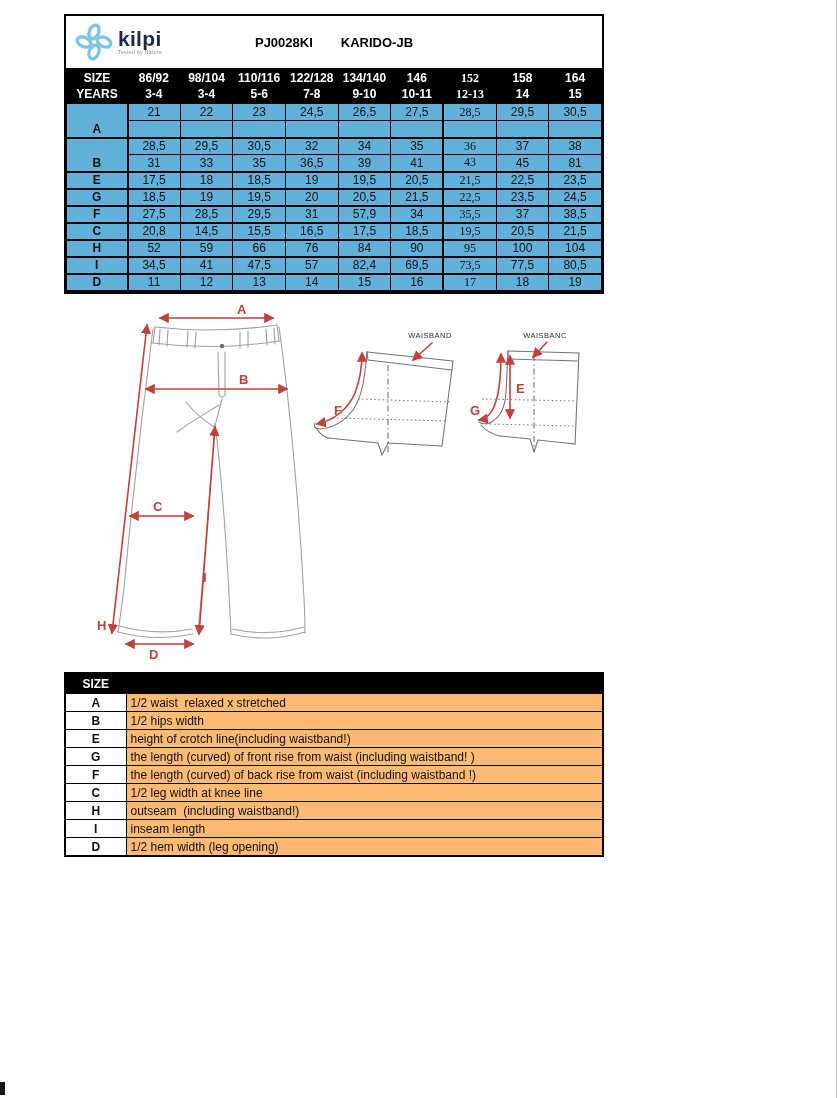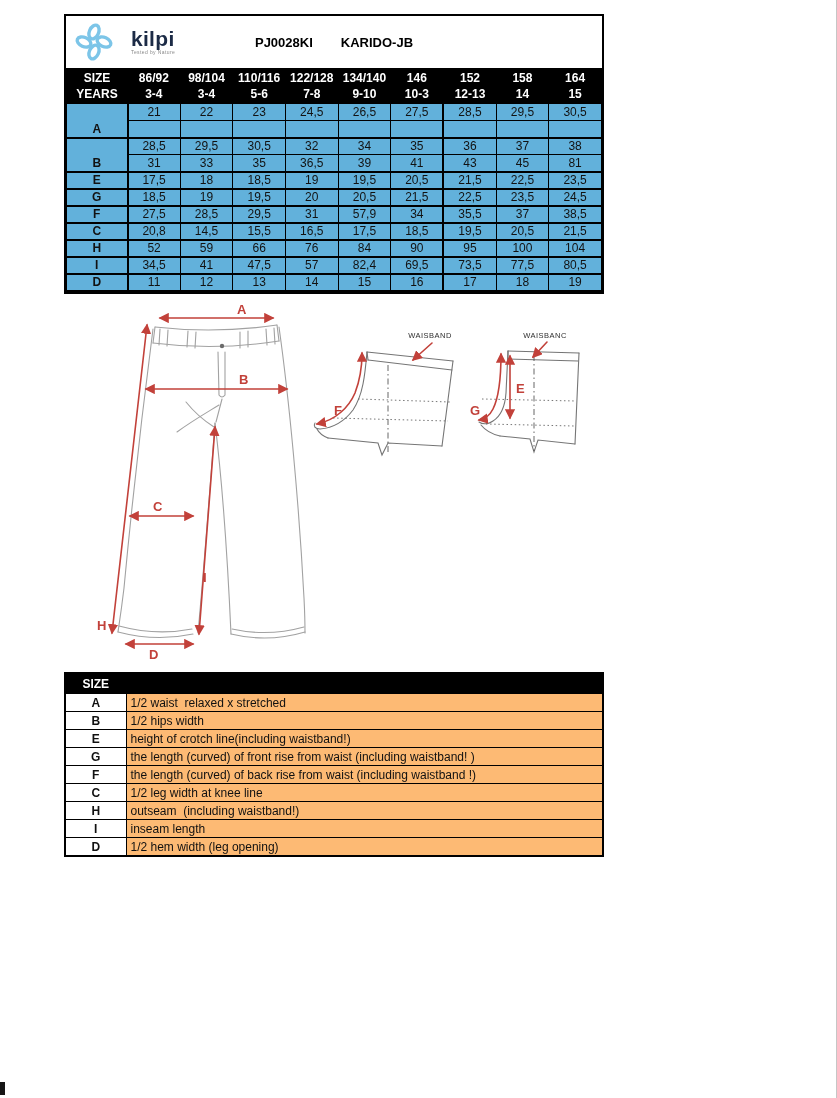--- a/index.html
+++ b/index.html
@@ -3,37 +3,37 @@
 <meta charset="utf-8">
 <style>
   html,body{margin:0;padding:0;background:#fff;font-family:"Liberation Sans",sans-serif;}
   .page{position:relative;width:837px;height:1098px;background:#fff;overflow:hidden;}
   .right-edge{position:absolute;right:0;top:0;width:1px;height:1098px;background:#c6c6c6;}
   .corner-mark{position:absolute;left:0;top:1082px;width:5px;height:13px;background:#161616;}
 
   
   .size-wrap{position:absolute;left:64px;top:14px;width:540px;border:2px solid #000;box-sizing:border-box;background:#fff;}
   .brand-band{height:52px;position:relative;display:flex;align-items:center;}
-  .logo{margin-left:8px;display:flex;align-items:center;gap:17px;position:relative;z-index:2;}
+  .logo{margin-left:8px;display:flex;align-items:center;gap:4px;position:relative;z-index:2;}
   .logo-txt{display:flex;flex-direction:column;}
   .kilpi{font-size:21px;font-weight:bold;color:#1c2b46;letter-spacing:.3px;line-height:19px;}
   .tagline{font-size:5px;color:#8a8a8a;letter-spacing:.4px;margin-top:1px;}
   .doc-title{position:absolute;left:0;right:0;top:0;bottom:0;display:flex;align-items:center;justify-content:center;gap:28px;font-weight:bold;font-size:13px;color:#000;}
 
   table.size{border-collapse:collapse;width:100%;table-layout:fixed;}
   .size col.lab{width:61px;}
   .size th,.size td{border:1px solid #000;text-align:center;padding:0;font-size:12px;color:#121212;}
   .size thead th{background:#000;color:#fff;font-weight:bold;height:34px;vertical-align:middle;}
   .size thead th div{line-height:16px;}
   .size tbody tr{height:17px;}
   .size tbody td{background:#62b1db;}
   .size tbody th{background:#62b1db;font-weight:bold;border-right:2px solid #000;}
   .size tbody th.sp{vertical-align:bottom;padding-bottom:1px;border-bottom:2px solid #000;}
   .size tr.ge > *{border-bottom-width:2px;}
-  .size .tl{border-left-width:2px;}
+  .size .tl{border-left-width:2px;font-family:Liberation Serif, serif;}
 
   
   .diagram{position:absolute;left:64px;top:303px;}
   .gray{stroke:#a2a2a2;fill:none;stroke-width:1.1;stroke-linecap:round;}
   .gray2{stroke:#757575;fill:none;stroke-width:1.1;stroke-linecap:round;}
   .dash{stroke:#555;fill:none;stroke-width:.9;stroke-dasharray:6 3 1.5 3;}
   .dots{stroke:#666;fill:none;stroke-width:.9;stroke-dasharray:1.5 2.6;}
   .red{stroke:#c2413a;stroke-width:1.6;fill:none;stroke-linecap:round;}
   .rtxt{fill:#c2413a;font-weight:bold;font-size:13px;font-family:"Liberation Sans",sans-serif;}
   .wb{fill:#2e2e2e;font-size:7.5px;letter-spacing:.5px;font-family:"Liberation Sans",sans-serif;}
@@ -100,21 +100,21 @@
             <th>
               <div>122/128</div>
               <div>7-8</div>
             </th>
             <th>
               <div>134/140</div>
               <div>9-10</div>
             </th>
             <th>
               <div>146</div>
-              <div>10-3</div>
+              <div>10-11</div>
             </th>
             <th class="tl">
               <div>152</div>
               <div>12-13</div>
             </th>
             <th>
               <div>158</div>
               <div>14</div>
             </th>
             <th>

